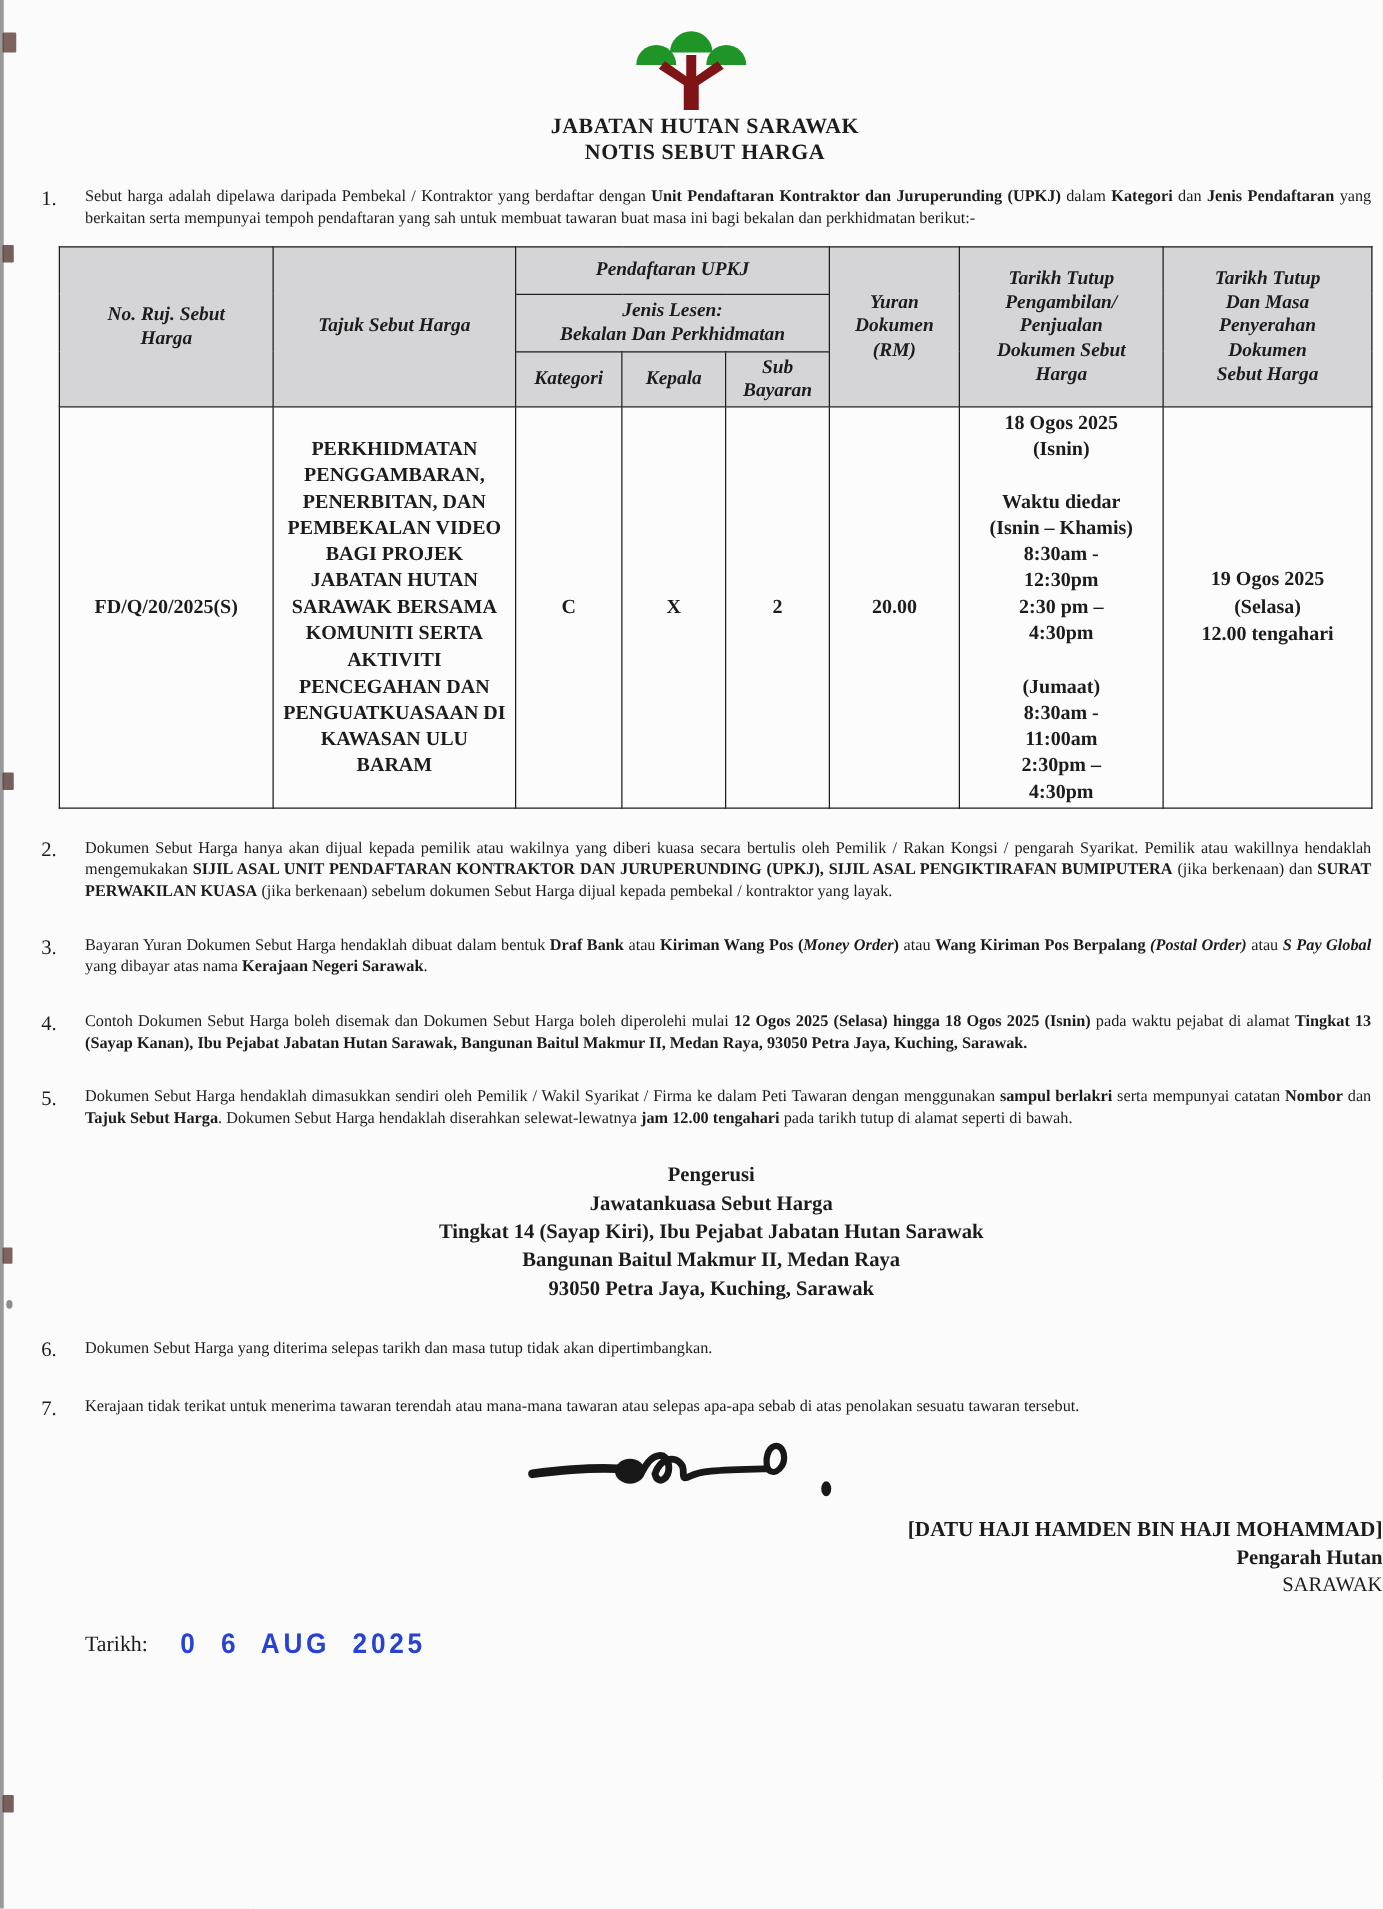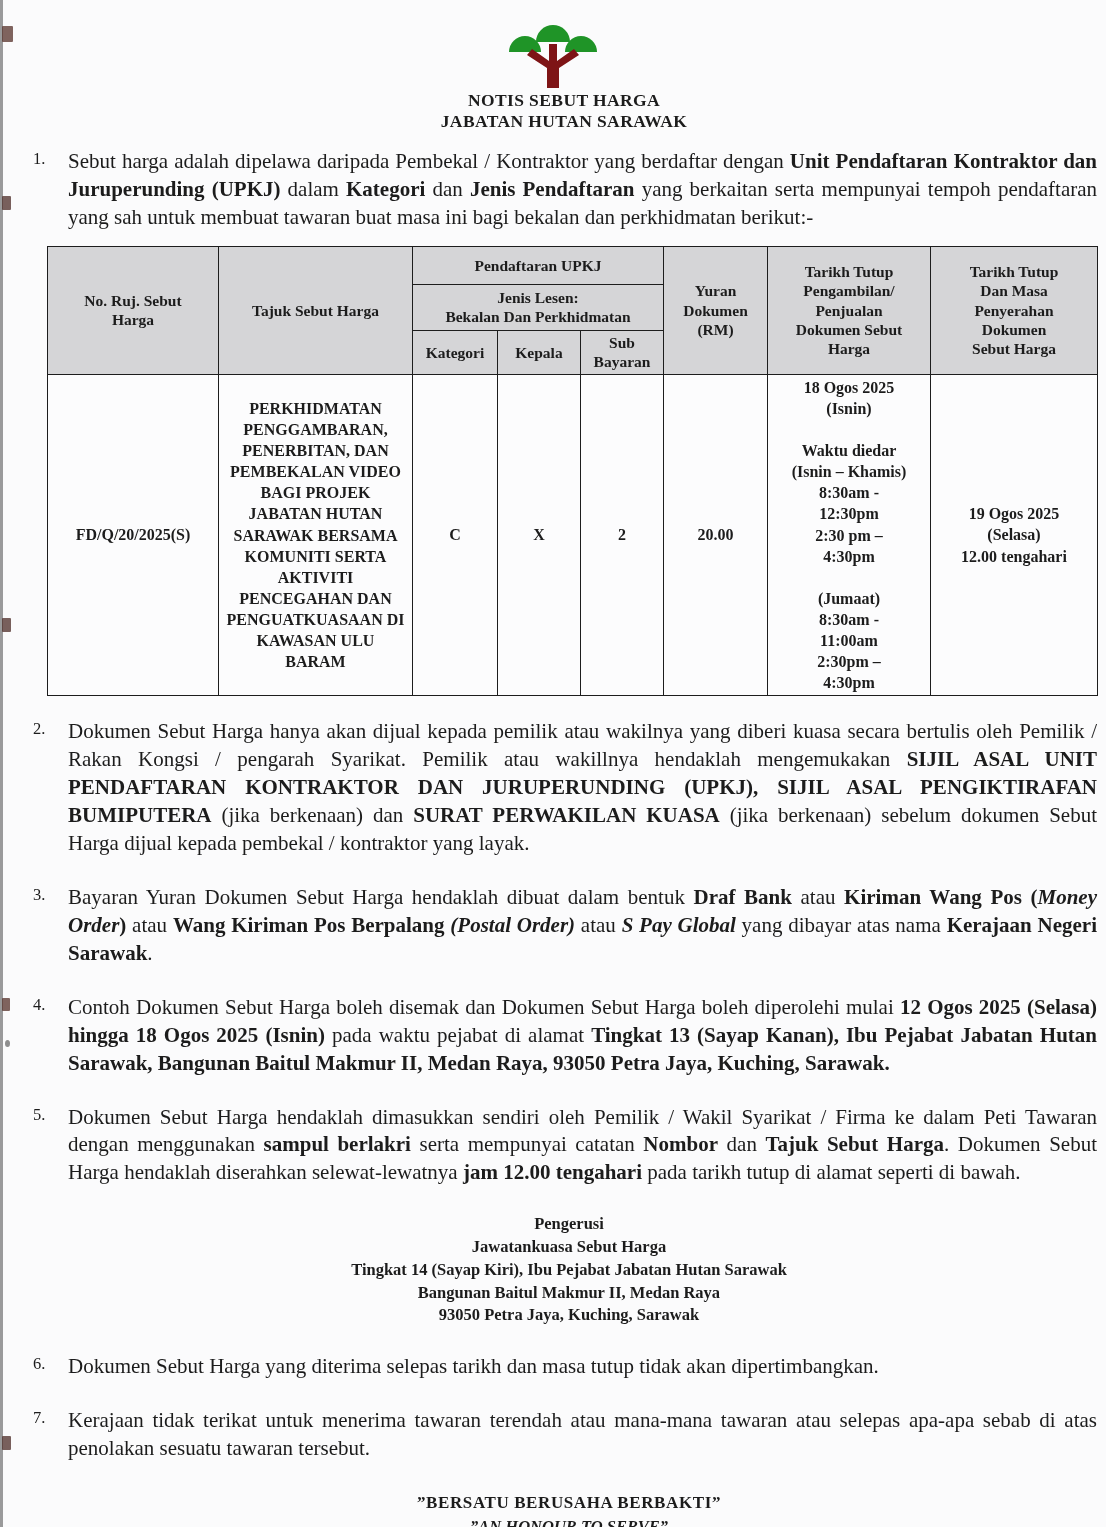--- a/index.html
+++ b/index.html
@@ -11,28 +11,28 @@
   
   .edge-line{position:absolute;left:0;top:0;width:3px;height:100%;background:#4a4a4a;opacity:.55;}
   .edge-mark{position:absolute;opacity:.75;border-radius:1px;}
 
   .header{padding-top:12px;text-align:center;}
   .logo{display:block;margin:0 auto;}
   .title-line{font-weight:bold;font-size:17.5px;letter-spacing:.4px;line-height:1.2;padding-left:22px;}
 
   .item{display:flex;margin-left:33px;margin-right:9px;}
   .item .num{width:35px;flex:0 0 35px;font-size:16.5px;padding-top:1px;}
-  .item .body{flex:1;font-size:21px;line-height:1.33;text-align:justify;}
+  .item .body{flex:1;font-size:13px;line-height:1.33;text-align:justify;}
 
   table.notice{border-collapse:collapse;table-layout:fixed;width:1050px;margin:14px 0 0 47px;}
   table.notice th, table.notice td{
     border:1.7px solid #1d1d1d;font-weight:bold;text-align:center;
     vertical-align:middle;padding:2px 6px;box-sizing:border-box;
   }
-  table.notice thead th{background:#d5d5d7;font-size:15.5px;line-height:1.25;}
+  table.notice thead th{background:#d5d5d7;font-size:15.5px;line-height:1.25;font-style:italic;}
   table.notice tbody td{font-size:16px;background:#fcfcfd;}
   tr.hr1{height:38px;} tr.hr2{height:46px;} tr.hr3{height:44px;}
   tr.body-row{height:283px;}
   .prewrap{white-space:pre-line;}
   td.tajuk-cell{font-size:15.5px;line-height:1.32;padding:8px 14px;}
   td.sched-cell{font-size:14.8px;line-height:1.32;}
   td.deliver-cell{font-size:15.8px;line-height:1.35;}
 
   .center-block{text-align:center;padding-left:32px;font-weight:bold;}
   .address{margin-top:26px;font-size:16.5px;line-height:1.38;}
@@ -66,22 +66,22 @@
   <div class="edge-mark" style="left:5px;top:1040px;width:5px;height:7px;background:#6a6a6a;border-radius:50%;"></div>
   <div class="edge-mark" style="left:2px;top:1436px;width:9px;height:14px;background:#4c2b27;"></div>
 
   <div class="header">
     <svg class="logo" width="100" height="78" viewBox="0 0 100 78">
       <path d="M27 30 A17 17 0 0 1 61 30 Z" fill="#1f9427" transform="translate(6,0)"></path>
       <path d="M6 40 A16 16 0 0 1 38 40 Z" fill="#1f9427"></path>
       <path d="M62 40 A16 16 0 0 1 94 40 Z" fill="#1f9427"></path>
       <path d="M44 76 L44 56 L24 43 L29 37 L46 49 L46 32 L54 32 L54 49 L71 37 L76 43 L56 56 L56 76 Z" fill="#7e1416"></path>
     </svg>
+    <div class="title-line">JABATAN HUTAN SARAWAK</div>
     <div class="title-line">NOTIS SEBUT HARGA</div>
-    <div class="title-line">JABATAN HUTAN SARAWAK</div>
   </div>
 
   <div class="item" style="margin-top:16px;">
     <div class="num">1.</div>
     <div class="body"><span>Sebut harga adalah dipelawa daripada Pembekal / Kontraktor yang berdaftar dengan </span><span style="font-weight: bold;">Unit Pendaftaran Kontraktor dan Juruperunding (UPKJ)</span><span> dalam </span><span style="font-weight: bold;">Kategori</span><span> dan </span><span style="font-weight: bold;">Jenis Pendaftaran</span><span> yang berkaitan serta mempunyai tempoh pendaftaran yang sah untuk membuat tawaran buat masa ini bagi bekalan dan perkhidmatan berikut:-</span></div>
   </div>
 
   <table class="notice">
     <colgroup>
       <col style="width:171px">
@@ -181,24 +181,20 @@
 
   <div class="item" style="margin-top:26px;">
     <div class="num">6.</div>
     <div class="body"><span>Dokumen Sebut Harga yang diterima selepas tarikh dan masa tutup tidak akan dipertimbangkan.</span></div>
   </div>
   <div class="item" style="margin-top:26px;">
     <div class="num">7.</div>
     <div class="body"><span>Kerajaan tidak terikat untuk menerima tawaran terendah atau mana-mana tawaran atau selepas apa-apa sebab di atas penolakan sesuatu tawaran tersebut.</span></div>
   </div>
 
-  <div class="center-block motto">
-    <div class="motto-1">”BERSATU  BERUSAHA  BERBAKTI”</div>
-    <div class="motto-2">”AN HONOUR TO SERVE”</div>
-  </div>
 
   <div class="sig-wrap">
     <svg width="290" height="62" viewBox="0 0 290 62">
       <path d="M8 34 C40 30 58 29 76 30" fill="none" stroke="#181818" stroke-width="7" stroke-linecap="round"></path>
       <ellipse cx="86" cy="32" rx="12" ry="10" fill="#181818"></ellipse>
       <path d="M96 32 C104 16 116 16 117 28 C118 38 108 44 106 34 C110 22 122 18 128 28 C130 34 126 40 134 36 C142 32 150 31 196 30" fill="none" stroke="#181818" stroke-width="5.5" stroke-linecap="round"></path>
       <path d="M196 30 C192 12 206 6 209 18 C211 28 202 36 197 31" fill="none" stroke="#181818" stroke-width="5" stroke-linecap="round"></path>
       <ellipse cx="243" cy="46" rx="4" ry="6" fill="#181818"></ellipse>
     </svg>
     <div class="signatory">

